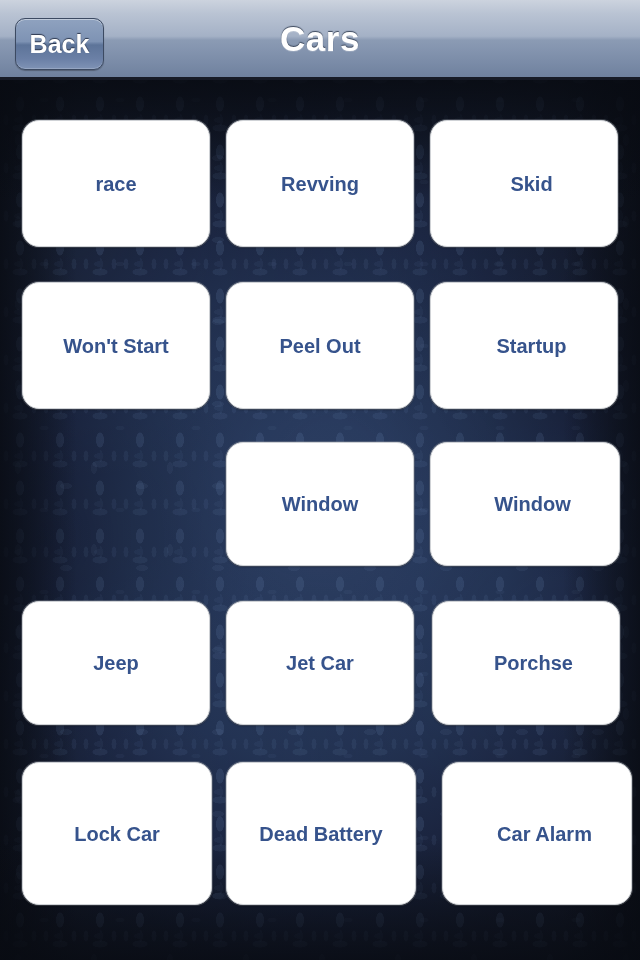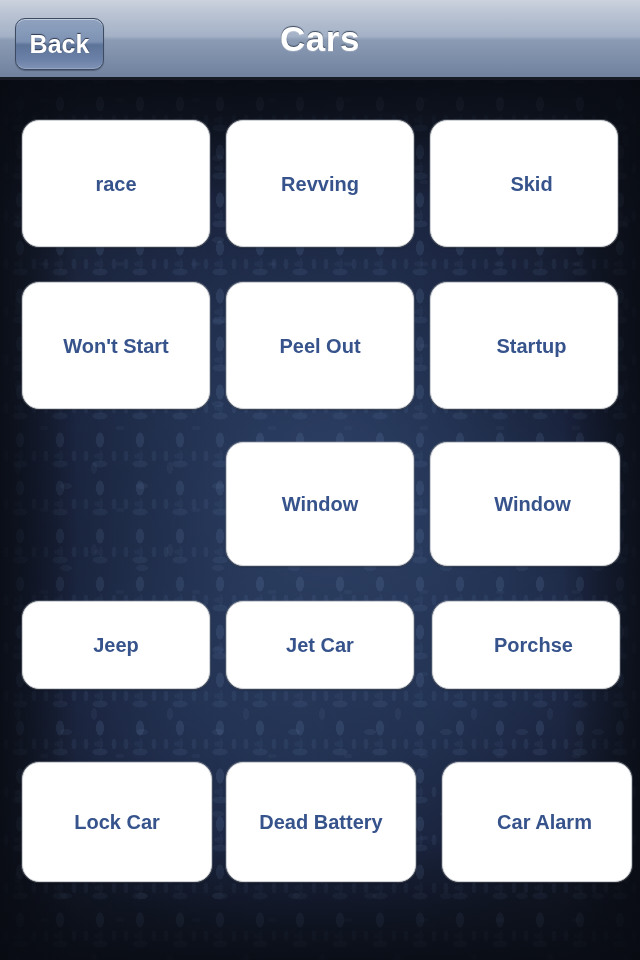--- a/index.html
+++ b/index.html
@@ -200,22 +200,22 @@
     color: #36538c;
     white-space: nowrap;
     text-align: center;
     line-height: 1;
   }
 
   
   .r1 { top: 40px;  height: 127px; }
   .r2 { top: 202px; height: 127px; }
   .r3 { top: 362px; height: 124px; }
-  .r4 { top: 521px; height: 88px; }
-  .r5 { top: 682px; height: 120px; }
+  .r4 { top: 521px; height: 124px; }
+  .r5 { top: 682px; height: 143px; }
 
   .c1 { left: 22px;  width: 188px; }
   .c2 { left: 226px; width: 188px; }
   .c3 { left: 430px; width: 188px; padding-left: 15px; }
 
   
   .r3.c3 { left: 430px; width: 190px; }
   .r4.c3 { left: 432px; width: 188px; }
   .r5.c1 { left: 22px;  width: 190px; }
   .r5.c2 { left: 226px; width: 190px; justify-content: center; }

